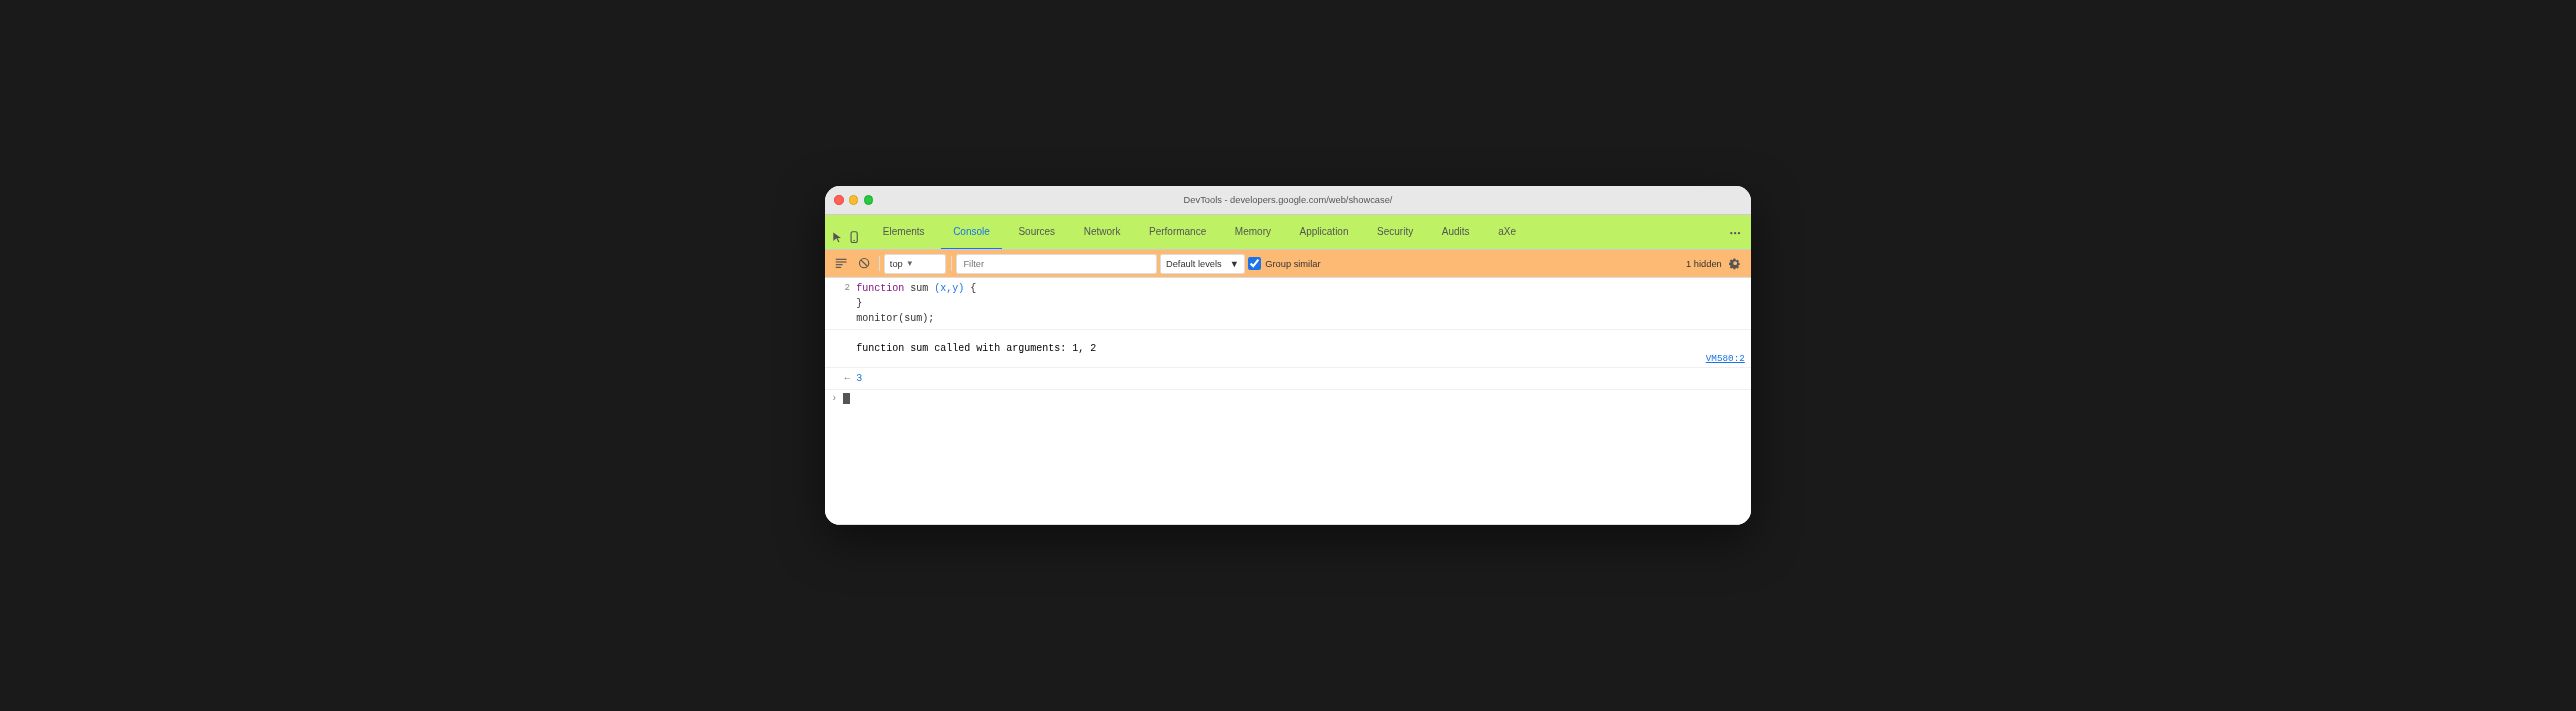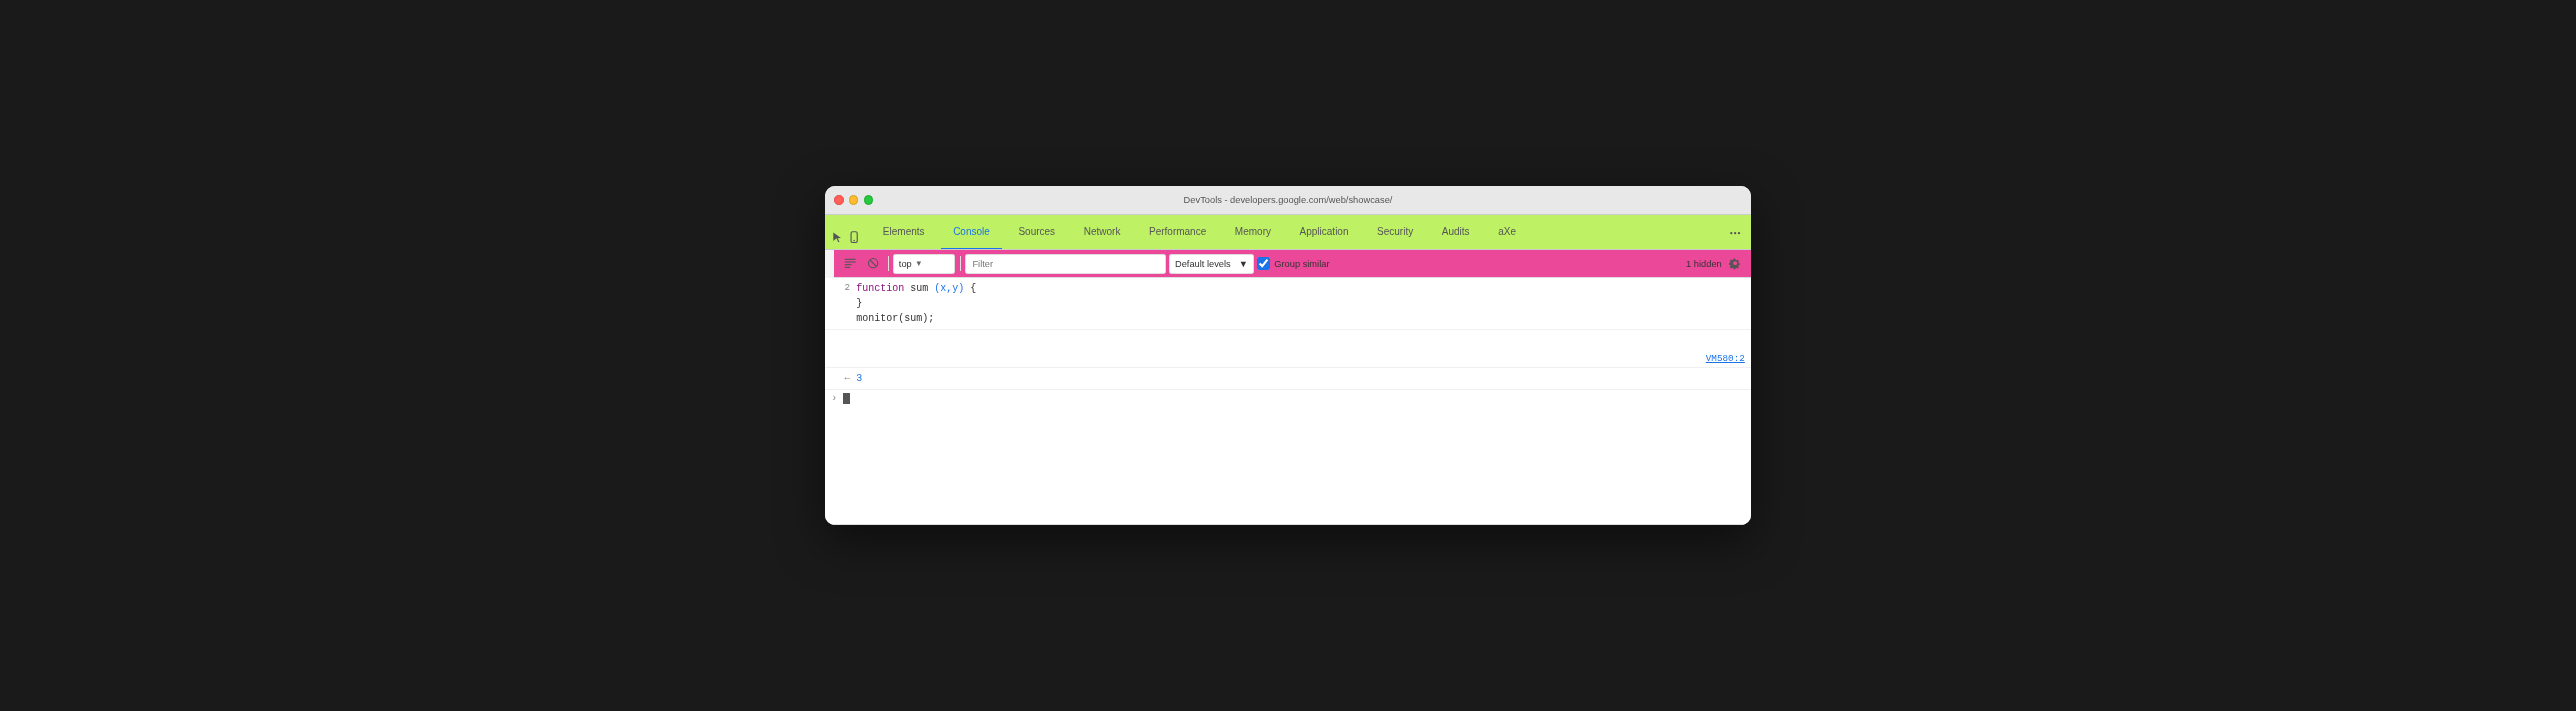--- a/index.html
+++ b/index.html
@@ -9,21 +9,21 @@
       display: flex;
       justify-content: center;
       align-items: center;
       min-height: 100vh;
       font-family: -apple-system, BlinkMacSystemFont, 'Helvetica Neue', sans-serif;
     }
 
     .window {
       width: 926px;
       background: #f5f5f5;
-      border-radius: 10px;
+      border-radius: 15px;
       box-shadow: 0 15.4px 46px rgba(0,0,0,0.5);
       overflow: hidden;
     }
 
     
     .titlebar {
       background: #e8e8e8;
       height: 29px;
       display: flex;
       align-items: center;
@@ -124,28 +124,27 @@
       display: flex;
       align-items: center;
       justify-content: center;
       color: #666;
       cursor: pointer;
       margin-bottom: 6.2px;
     }
 
     
     .console-toolbar {
-      background: #ec4899;
+      background: #fdba74;
       border-bottom: 0.8px solid #ddd;
       display: flex;
       align-items: center;
       height: 28px;
       padding: 0 6.2px;
       gap: 3.1px;
-      margin-left: 9px;
     }
 
     .toolbar-icon-btn {
       width: 20px;
       height: 20px;
       display: flex;
       align-items: center;
       justify-content: center;
       color: #555;
       cursor: pointer;
@@ -459,20 +458,23 @@
       <div class="entry-gutter">2</div>
       <div class="entry-content">
         <div class="code-block"><span class="kw-purple">function</span><span class="text-black"> sum </span><span class="kw-blue">(x,y)</span><span class="text-black"> {</span></div>
         <div class="code-block"><span class="text-black">}</span></div>
         <div class="code-block"><span class="text-black">monitor(sum);</span></div>
       </div>
     </div>
 
     <div class="console-entry output-entry" style="display:flex; align-items:center;">
       <div class="entry-gutter"></div>
+      <div class="entry-content">
+        <span>function sum called with arguments: 1, 2</span>
+      </div>
       <div class="entry-source">VM580:2</div>
     </div>
 
     <div class="console-entry result-entry">
       <div class="entry-gutter">
         <span style="color:#888">←</span>
       </div>
       <div class="entry-content">
         <span class="kw-blue">3</span>
       </div>

